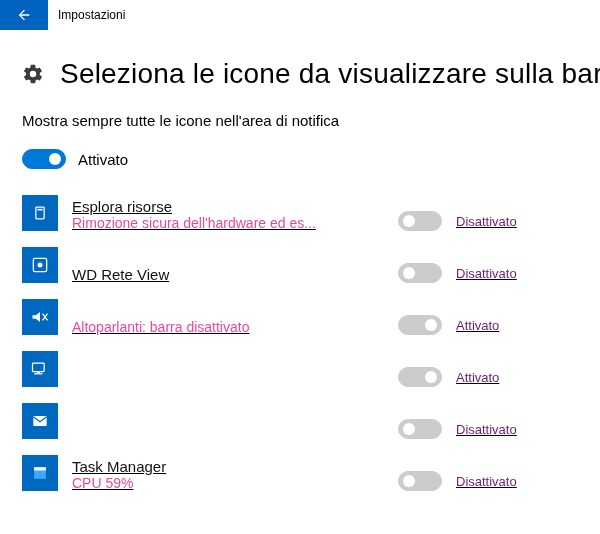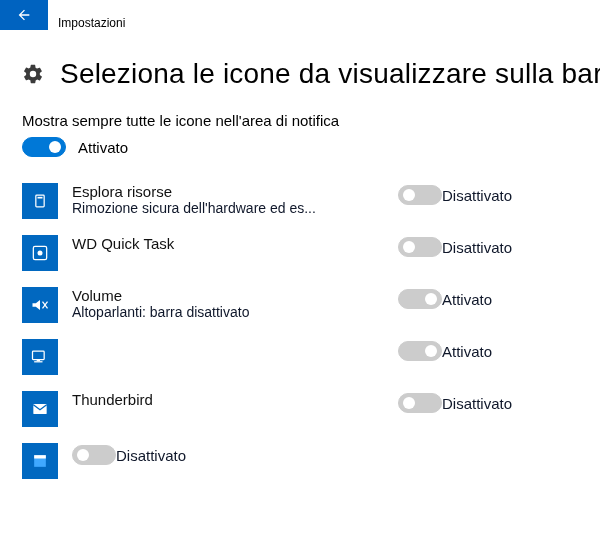--- a/index.html
+++ b/index.html
@@ -1,43 +1,43 @@
 <!DOCTYPE html>
 <html><head>
 <meta charset="utf-8">
 <style>
   * { box-sizing: border-box; margin: 0; padding: 0; }
   body { font-family: "Segoe UI", Tahoma, sans-serif; background: #fff; color: #000; width: 600px; height: 534px; overflow: hidden; }
-  .titlebar { display: flex; align-items: flex-end; height: 30px; }
+  .titlebar { display: flex; align-items: center; height: 30px; }
   .back-btn { width: 48px; height: 30px; background: #0063c0; display: flex; align-items: center; justify-content: center; cursor: pointer; }
   .back-btn svg { width: 16px; height: 16px; fill: #fff; }
   .titlebar-title { margin-left: 10px; font-size: 12px; color: #000; }
   .header { display: flex; align-items: center; padding: 28px 22px 8px 22px; }
   .gear { width: 22px; height: 22px; margin-right: 16px; }
   .gear svg { width: 22px; height: 22px; fill: #3b3b3b; }
   .page-title { font-size: 28px; font-weight: 350; white-space: nowrap; letter-spacing: 0.2px; }
   .content { padding: 4px 22px; }
-  .subtitle { font-size: 15px; margin-top: 10px; margin-bottom: 8px; }
+  .subtitle { font-size: 15px; margin-top: 10px; margin-bottom: 20px; }
   .master-row { display: flex; align-items: center; margin-bottom: 18px; }
   .toggle { position: relative; width: 44px; height: 20px; border-radius: 10px; border: 1px solid #666; cursor: pointer; flex-shrink: 0; }
   .toggle .knob { position: absolute; top: 3px; width: 12px; height: 12px; border-radius: 50%; background: #000; }
   .toggle.on { background: #0078d7; border-color: #0078d7; }
   .toggle.on .knob { right: 4px; background: #fff; }
   .toggle.dis { background: #ccc; border-color: #ccc; }
   .toggle.dis .knob { left: 4px; background: #fff; }
   .toggle.dis.on .knob { right: 4px; left: auto; }
   .master-label { margin-left: 12px; font-size: 15px; }
-  .item { display: flex; align-items: flex-start; padding: 8px 0; }
+  .item { display: flex; align-items: flex-end; padding: 8px 0; text-decoration: underline; }
   .item-icon { width: 36px; height: 36px; background: #0168c0; margin-right: 14px; display:flex; align-items:center; justify-content:center; flex-shrink:0; }
   .item-icon svg { width: 20px; height: 20px; fill: #fff; }
   .item-text { flex: 1; min-width: 0; padding-right: 12px; }
   .item-title { font-size: 15px; color: #111; }
-  .item-sub { font-size: 14px; color: #0f172a; white-space: nowrap; overflow: hidden; text-overflow: ellipsis; max-width: 260px; }
+  .item-sub { font-size: 14px; color: #ec4899; white-space: nowrap; overflow: hidden; text-overflow: ellipsis; max-width: 260px; }
   .item-toggle-col { display: flex; align-items: center; width: 180px; padding-top: 2px; }
-  .status { font-size: 15px; color: #0f172a; }
+  .status { margin-left: 14px; font-size: 13px; color: #701a75; }
 </style>
 </head>
 <body>
 
 <div class="titlebar">
   <div class="back-btn">
     <svg viewBox="0 0 24 24">
         <path d="M20 11H7.8l5.6-5.6L12 4l-8 8 8 8 1.4-1.4L7.8 13H20z"></path>
       </svg>
   </div>
@@ -83,39 +83,38 @@
         </div>
       </div>
       <div class="item">
         <div class="item-icon">
           <svg viewBox="0 0 24 24">
             <rect x="4" y="4" width="16" height="16" rx="2" fill="none" stroke="#fff" stroke-width="1.5"></rect>
             <circle cx="12" cy="12" r="3" fill="#fff"></circle>
           </svg>
         </div>
         <div class="item-text">
-          <div class="item-title">WD Quick Task</div>
+          <div class="item-title">WD Rete View</div>
         </div>
         <div class="item-toggle-col">
           <div class="toggle dis">
             <div class="knob"></div>
           </div>
           <div class="status">Disattivato</div>
         </div>
       </div>
       <div class="item">
         <div class="item-icon">
           <svg viewBox="0 0 24 24">
             <path fill="#fff" d="M3 10v4h4l5 4V6L7 10H3z"></path>
             <line x1="15" y1="8" x2="21" y2="16" stroke="#fff" stroke-width="1.5"></line>
             <line x1="21" y1="8" x2="15" y2="16" stroke="#fff" stroke-width="1.5"></line>
           </svg>
         </div>
         <div class="item-text">
-          <div class="item-title">Volume</div>
           <div class="item-sub">Altoparlanti: barra disattivato</div>
         </div>
         <div class="item-toggle-col">
           <div class="toggle dis on">
             <div class="knob"></div>
           </div>
           <div class="status">Attivato</div>
         </div>
       </div>
       <div class="item">
@@ -136,36 +135,39 @@
         </div>
       </div>
       <div class="item">
         <div class="item-icon">
           <svg viewBox="0 0 24 24">
             <rect x="4" y="6" width="16" height="12" rx="1" fill="#fff"></rect>
             <path d="M4 7l8 6 8-6" fill="none" stroke="#0168c0" stroke-width="1.5"></path>
           </svg>
         </div>
         <div class="item-text">
-          <div class="item-title">Thunderbird</div>
         </div>
         <div class="item-toggle-col">
           <div class="toggle dis">
             <div class="knob"></div>
           </div>
           <div class="status">Disattivato</div>
         </div>
       </div>
       <div class="item">
         <div class="item-icon">
           <svg viewBox="0 0 24 24">
             <rect x="5" y="5" width="14" height="14" fill="#3fa8ff"></rect>
             <rect x="5" y="5" width="14" height="4" fill="#fff"></rect>
           </svg>
         </div>
+        <div class="item-text">
+          <div class="item-title">Task Manager</div>
+          <div class="item-sub">CPU 59%</div>
+        </div>
         <div class="item-toggle-col">
           <div class="toggle dis">
             <div class="knob"></div>
           </div>
           <div class="status">Disattivato</div>
         </div>
       </div>
     </div>
 </div>
 

